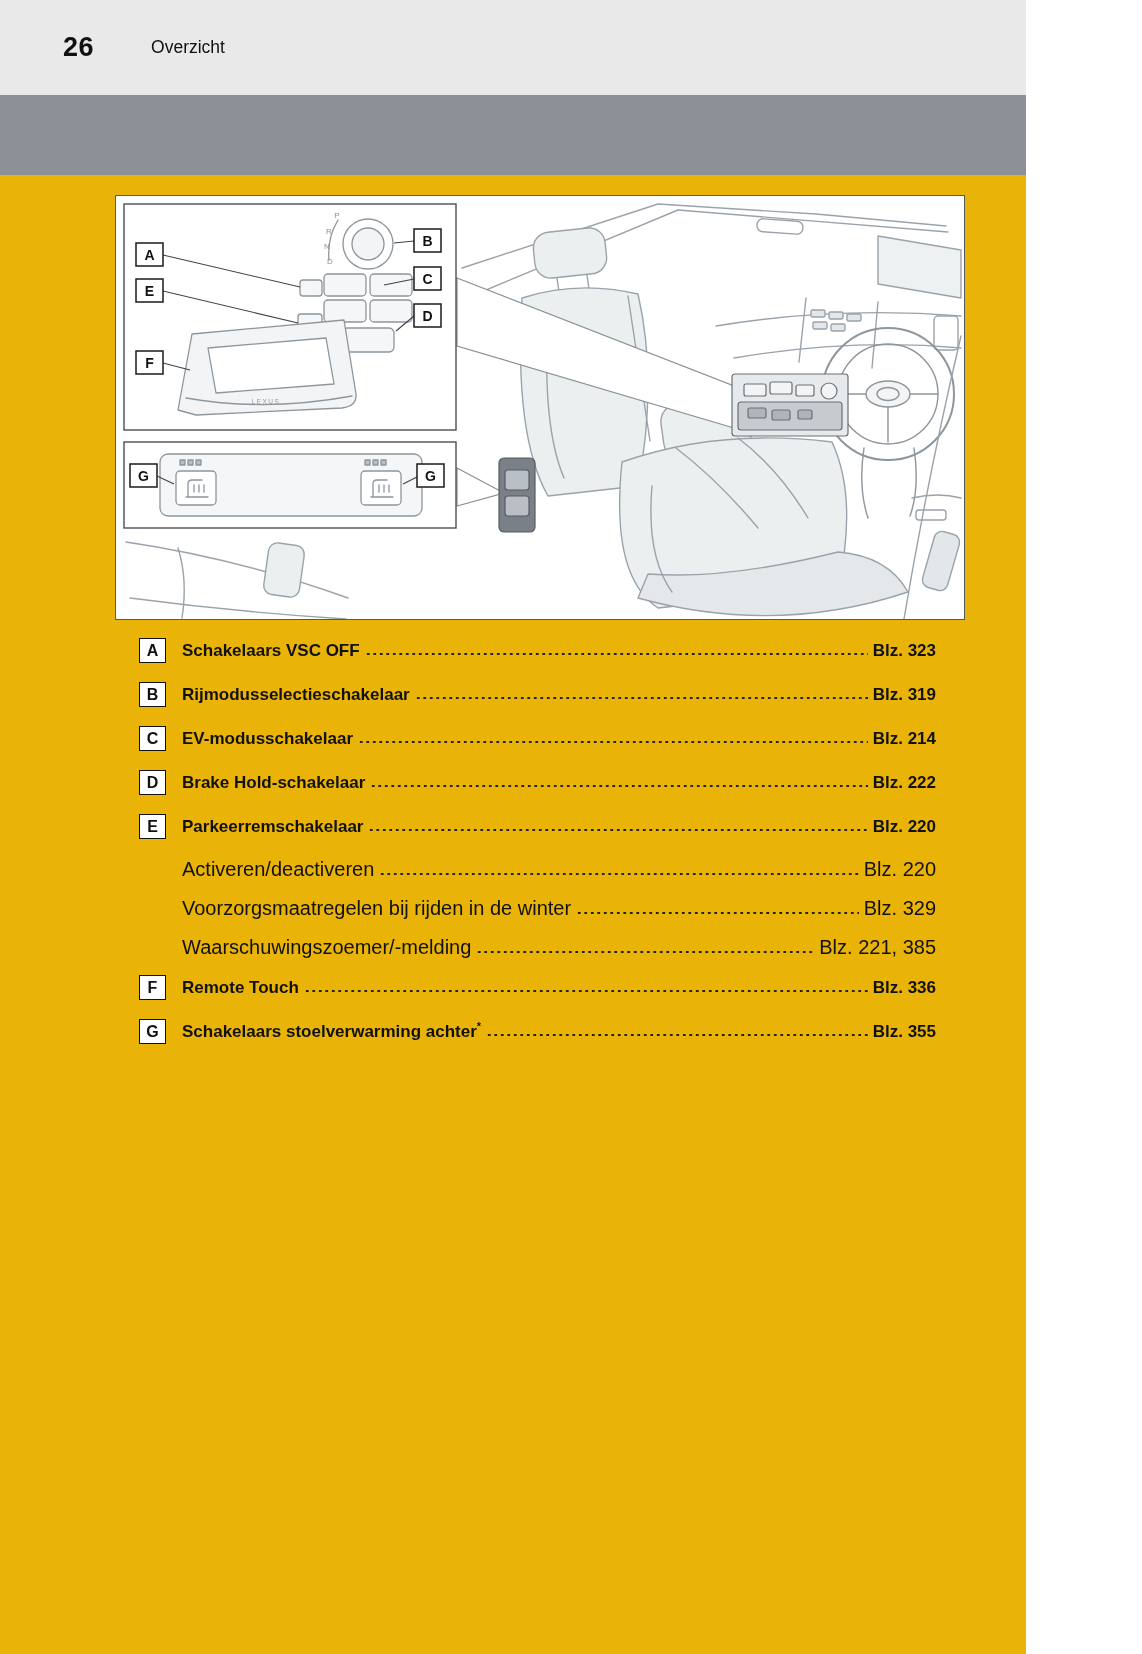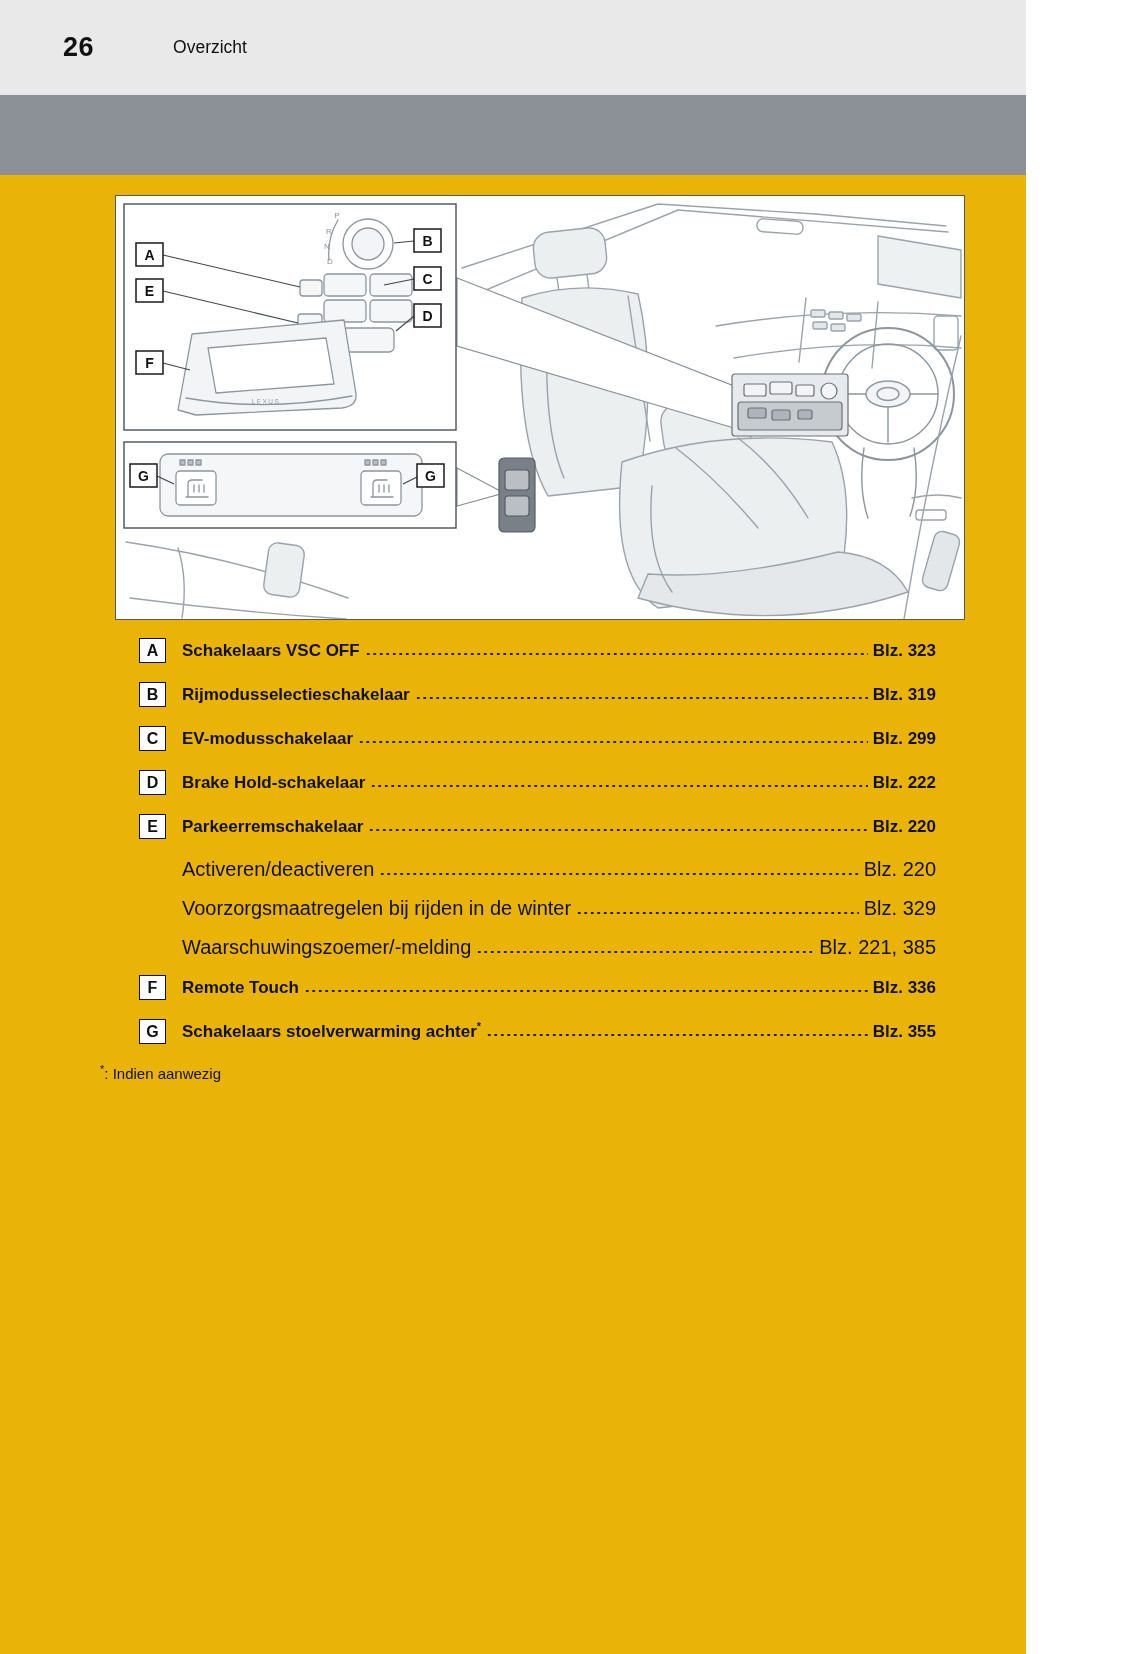--- a/index.html
+++ b/index.html
@@ -2,21 +2,21 @@
 <html><head>
 <meta charset="utf-8">
 <style>
   html,body{margin:0;padding:0;}
   body{background:#fff;font-family:"Liberation Sans",sans-serif;color:#111;}
   .page{position:relative;width:1026px;height:1654px;background:#eab308;overflow:hidden;}
 
   
   .header{height:95px;background:#e9e9e9;display:flex;align-items:center;}
   .page-number{font-size:27px;font-weight:bold;margin-left:63px;letter-spacing:.5px;}
-  .section-title{font-size:17.5px;margin-left:79px;}
+  .section-title{font-size:17.5px;margin-left:57px;}
   .band{height:80px;background:#8b9196;}
 
   
   .figure{width:848px;border:1px solid #55595d;margin:20px 0 0 115px;background:#fff;line-height:0;}
   svg text{font-family:"Liberation Sans",sans-serif;}
   .callout-letter{font-size:14px;font-weight:bold;fill:#111;}
   .gear-letter{font-size:8px;fill:#8a9096;}
   .pad-brand{font-size:6.5px;letter-spacing:1.4px;fill:#939ba2;}
 
   
@@ -223,21 +223,21 @@
       <span class="badge">B</span>
       <span class="label">Rijmodusselectieschakelaar</span>
       <span class="leader"></span>
       <span class="pageref">Blz. 319</span>
     </div>
 
     <div class="index-row">
       <span class="badge">C</span>
       <span class="label">EV-modusschakelaar</span>
       <span class="leader"></span>
-      <span class="pageref">Blz. 299</span>
+      <span class="pageref">Blz. 214</span>
     </div>
 
     <div class="index-row">
       <span class="badge">D</span>
       <span class="label">Brake Hold-schakelaar</span>
       <span class="leader"></span>
       <span class="pageref">Blz. 222</span>
     </div>
 
     <div class="index-row">
@@ -277,17 +277,14 @@
 
     <div class="index-row">
       <span class="badge">G</span>
       <span class="label"><span>Schakelaars stoelverwarming achter</span><sup>*</sup></span>
       <span class="leader"></span>
       <span class="pageref">Blz. 355</span>
     </div>
 
   </div>
 
-  <div class="footnote">
-    <sup>*</sup><span>:</span>&nbsp;<span>Indien aanwezig</span>
-  </div>
 
 </div>
 
 </body></html>

